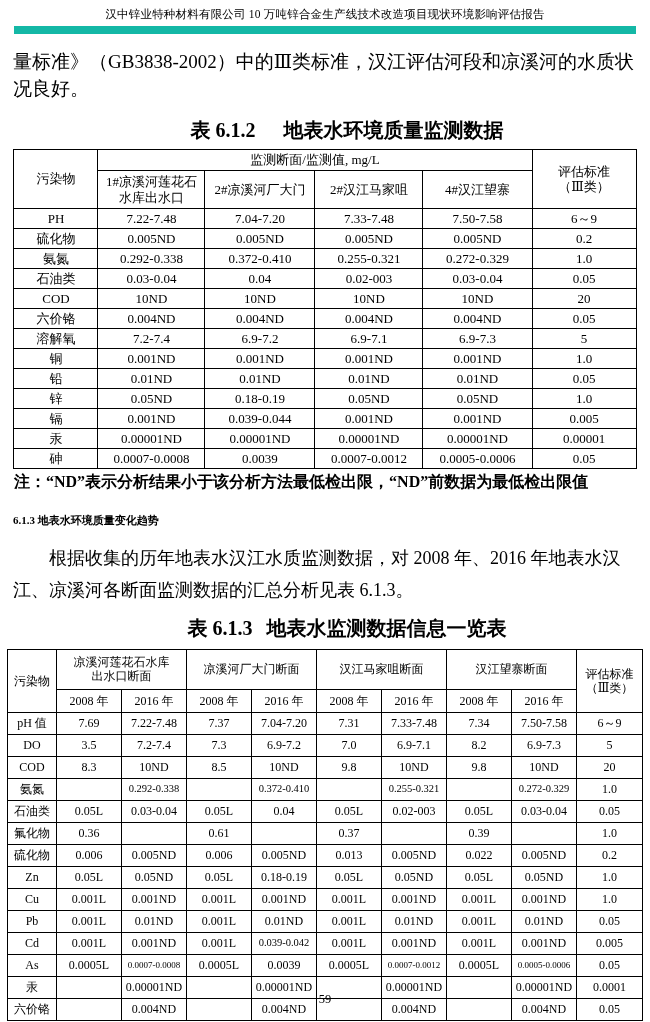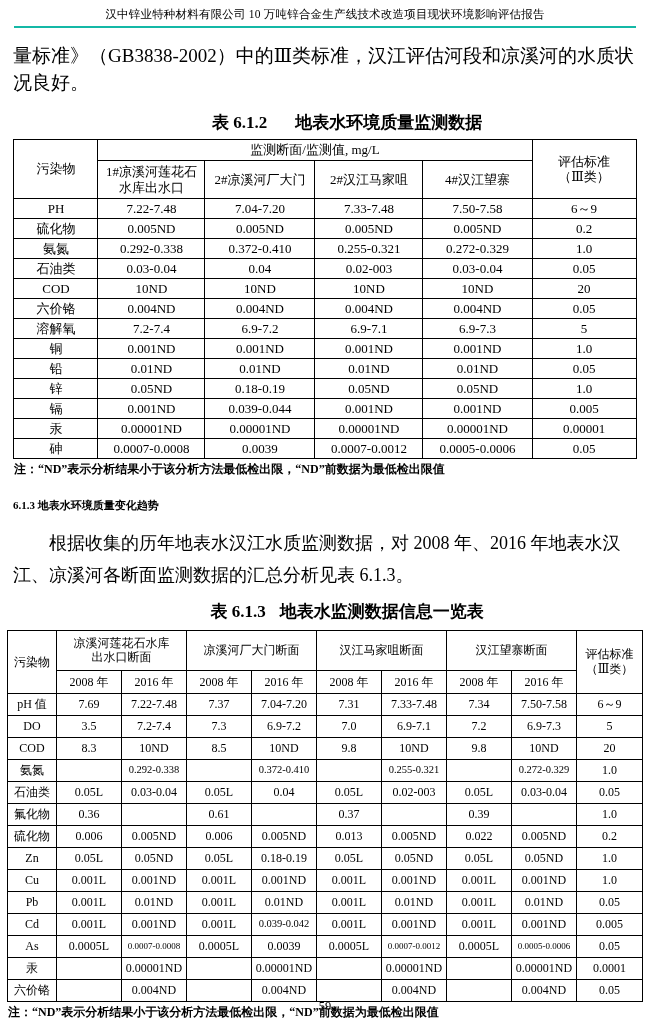--- a/index.html
+++ b/index.html
@@ -11,31 +11,31 @@
     font-family: "Liberation Serif", "DejaVu Serif", serif;
     position: relative;
     overflow: hidden;
   }
   .doc-header {
     margin: 0 14px;
     padding: 7px 0 4px;
     text-align: center;
     font-size: 11.5px;
     letter-spacing: 0.2px;
-    border-bottom: 2px solid #14b8a6;
+    border-bottom: 8px solid #14b8a6;
   }
   .p1 {
     margin: 15px 13px 0;
     font-size: 19px;
     line-height: 1.4;
   }
   .caption {
     text-align: center;
     font-weight: bold;
-    font-size: 17px;
+    font-size: 20px;
     margin-left: 44px;
   }
   .caption1 { margin-top: 15px; }
   .caption2 { margin-top: 9px; }
   .caption .gap1 { margin-left: 28px; }
   .caption .gap2 { margin-left: 14px; }
 
   table {
     border-collapse: collapse;
     table-layout: fixed;
@@ -58,41 +58,41 @@
 
   .t2 { width: 635px; margin: 7px auto 0; font-size: 12px; }
   .t2 thead tr.h1 { height: 40px; }
   .t2 thead tr.h2 { height: 23px; }
   .t2 tbody tr { height: 22px; }
   .t2 td.sm { font-size: 10.5px; }
   .t2 td.xs { font-size: 9px; }
 
   .note {
     font-weight: bold;
-    font-size: 12px;
+    font-size: 16px;
     margin-top: 3px;
     line-height: 1.3;
   }
   .note1 { margin-left: 14px; margin-right: 14px; }
   .note2 { margin-left: 8px; margin-right: 8px; }
 
   .section-heading {
     margin: 20px 13px 0;
     font-weight: bold;
     font-size: 11px;
   }
   .p2 {
     margin: 14px 13px 0;
     font-size: 18px;
     line-height: 32px;
     text-indent: 2em;
   }
   .page-number {
     position: absolute;
-    bottom: 8px;
+    bottom: 15px;
     left: 0;
     width: 100%;
     text-align: center;
     font-size: 12.5px;
   }
 </style>
 </head>
 <body>
 
 <div class="doc-header">汉中锌业特种材料有限公司 10 万吨锌合金生产线技术改造项目现状环境影响评估报告</div>
@@ -294,21 +294,21 @@
         <td>6～9</td>
       </tr>
       <tr>
         <td>DO</td>
         <td>3.5</td>
         <td>7.2-7.4</td>
         <td>7.3</td>
         <td>6.9-7.2</td>
         <td>7.0</td>
         <td>6.9-7.1</td>
-        <td>7.2</td>
+        <td>8.2</td>
         <td>6.9-7.3</td>
         <td>5</td>
       </tr>
       <tr>
         <td>COD</td>
         <td>8.3</td>
         <td>10ND</td>
         <td>8.5</td>
         <td>10ND</td>
         <td>9.8</td>

